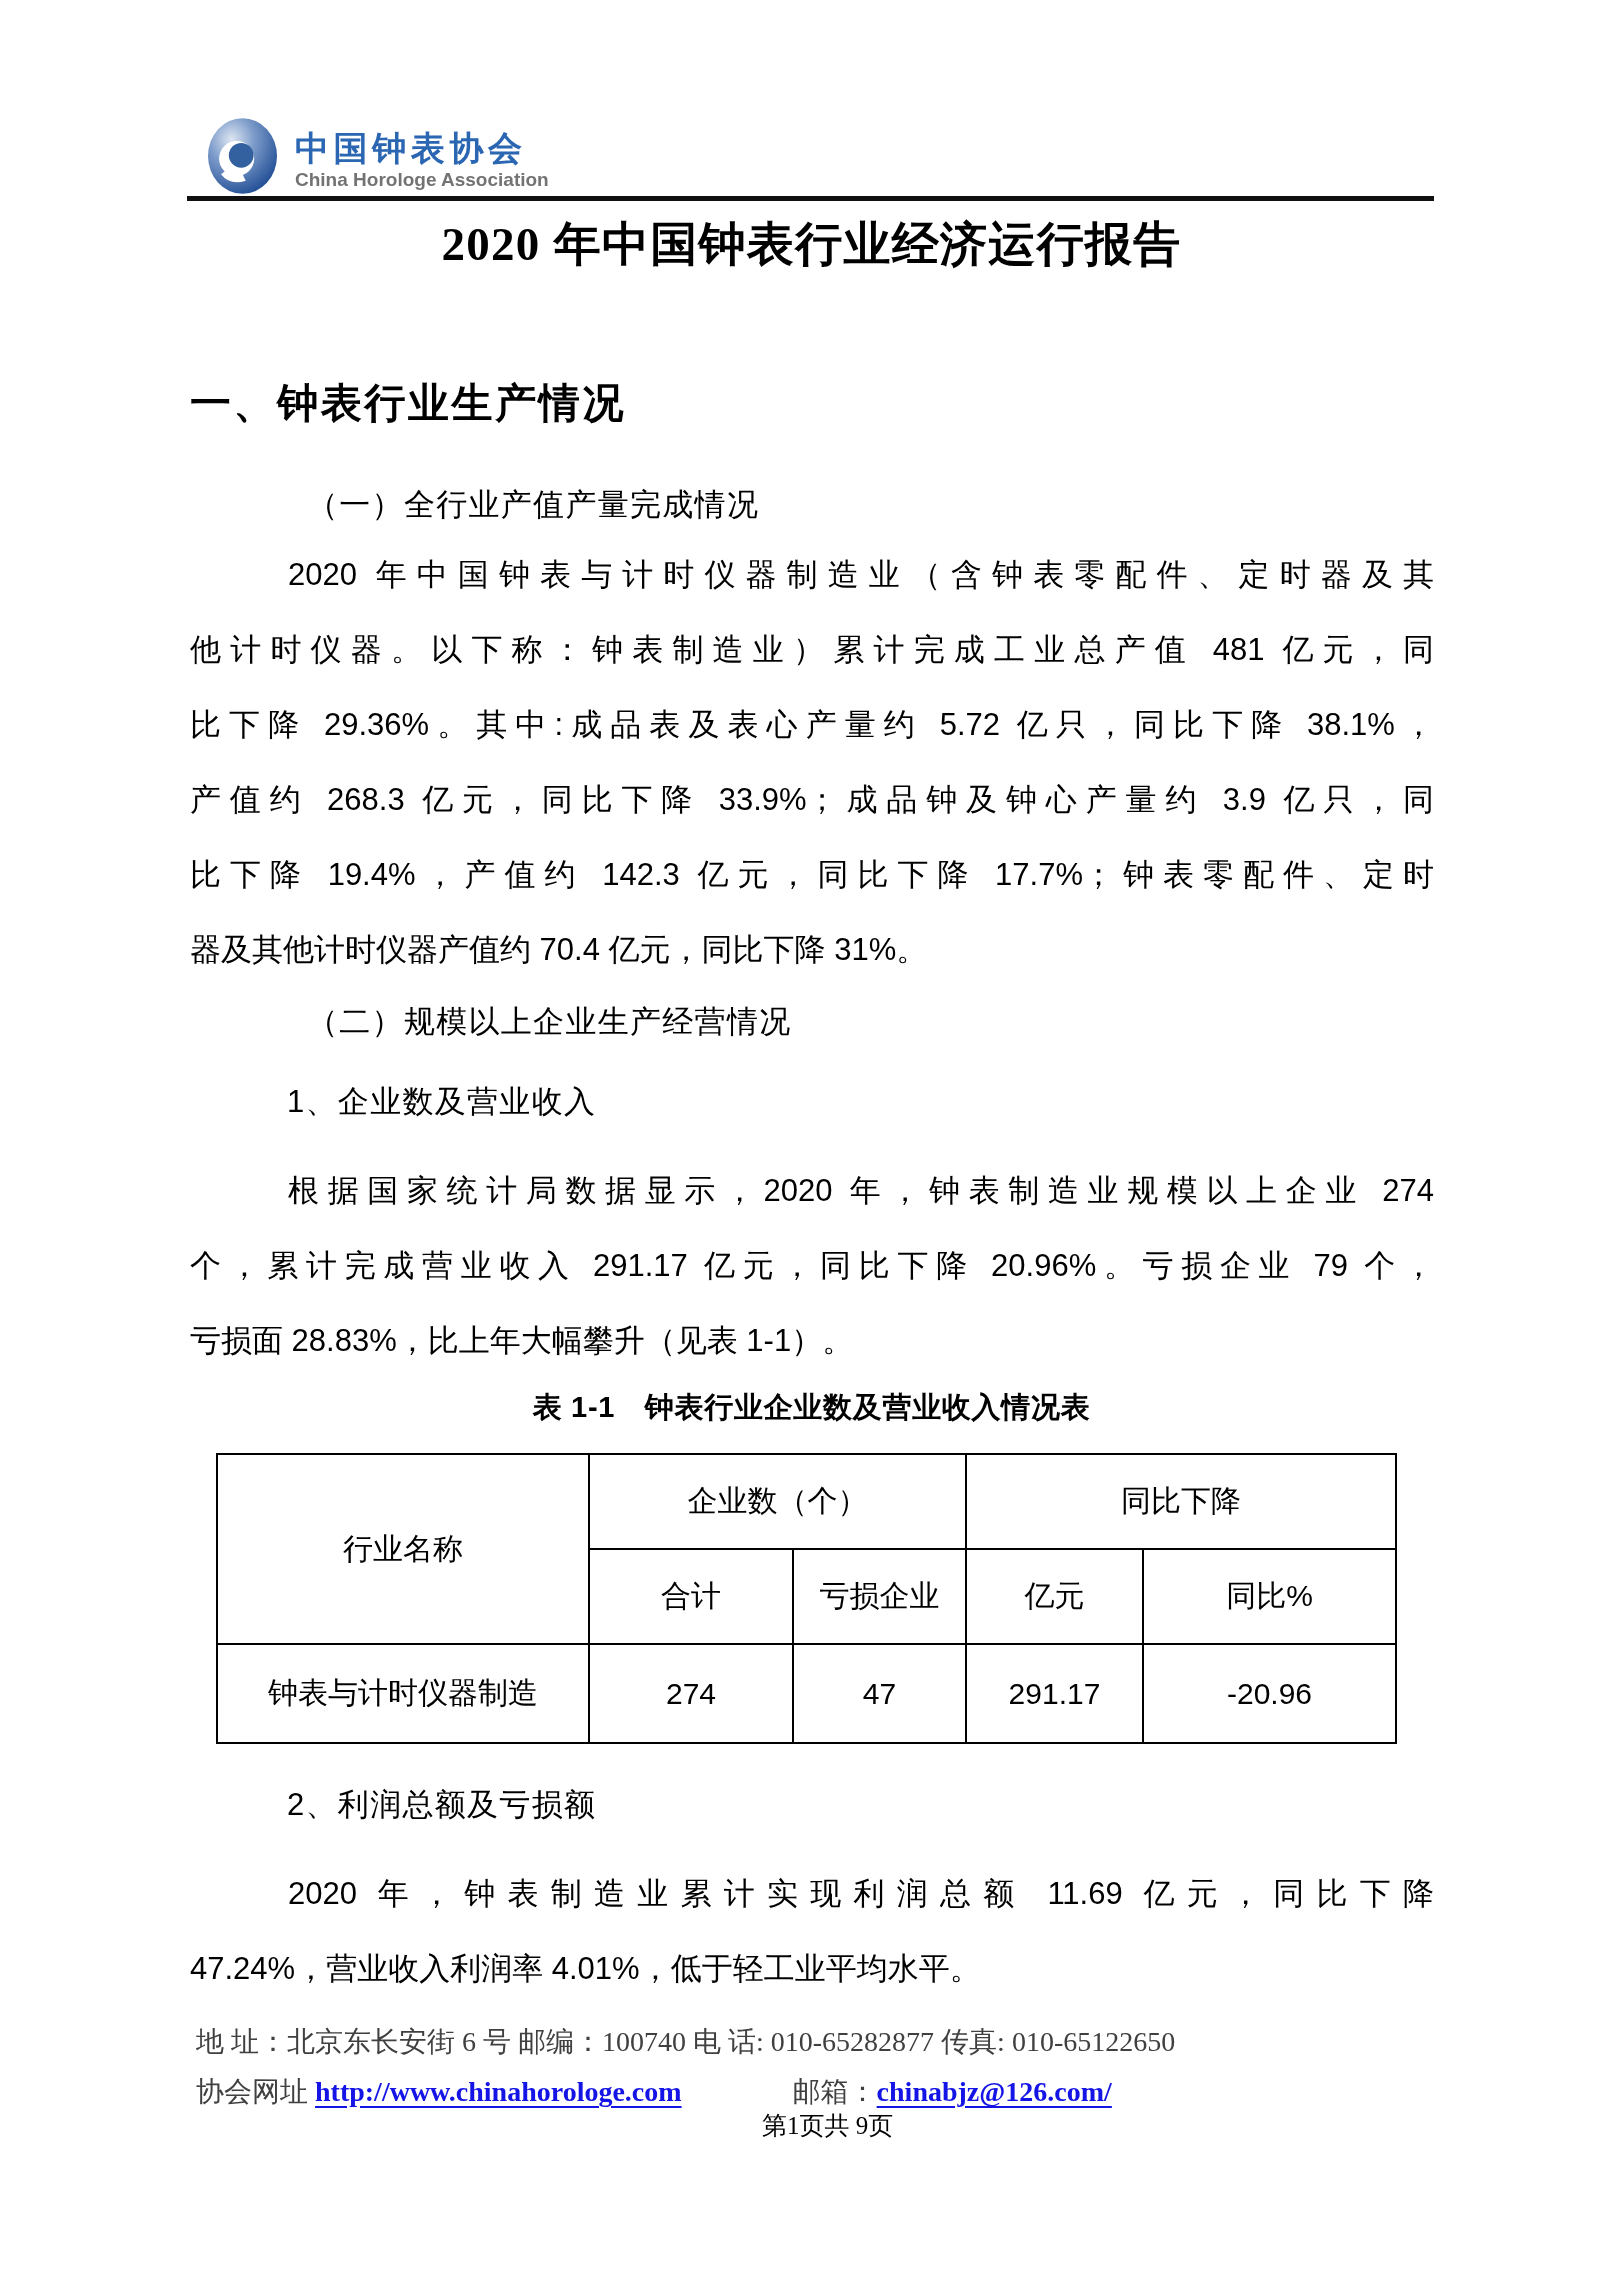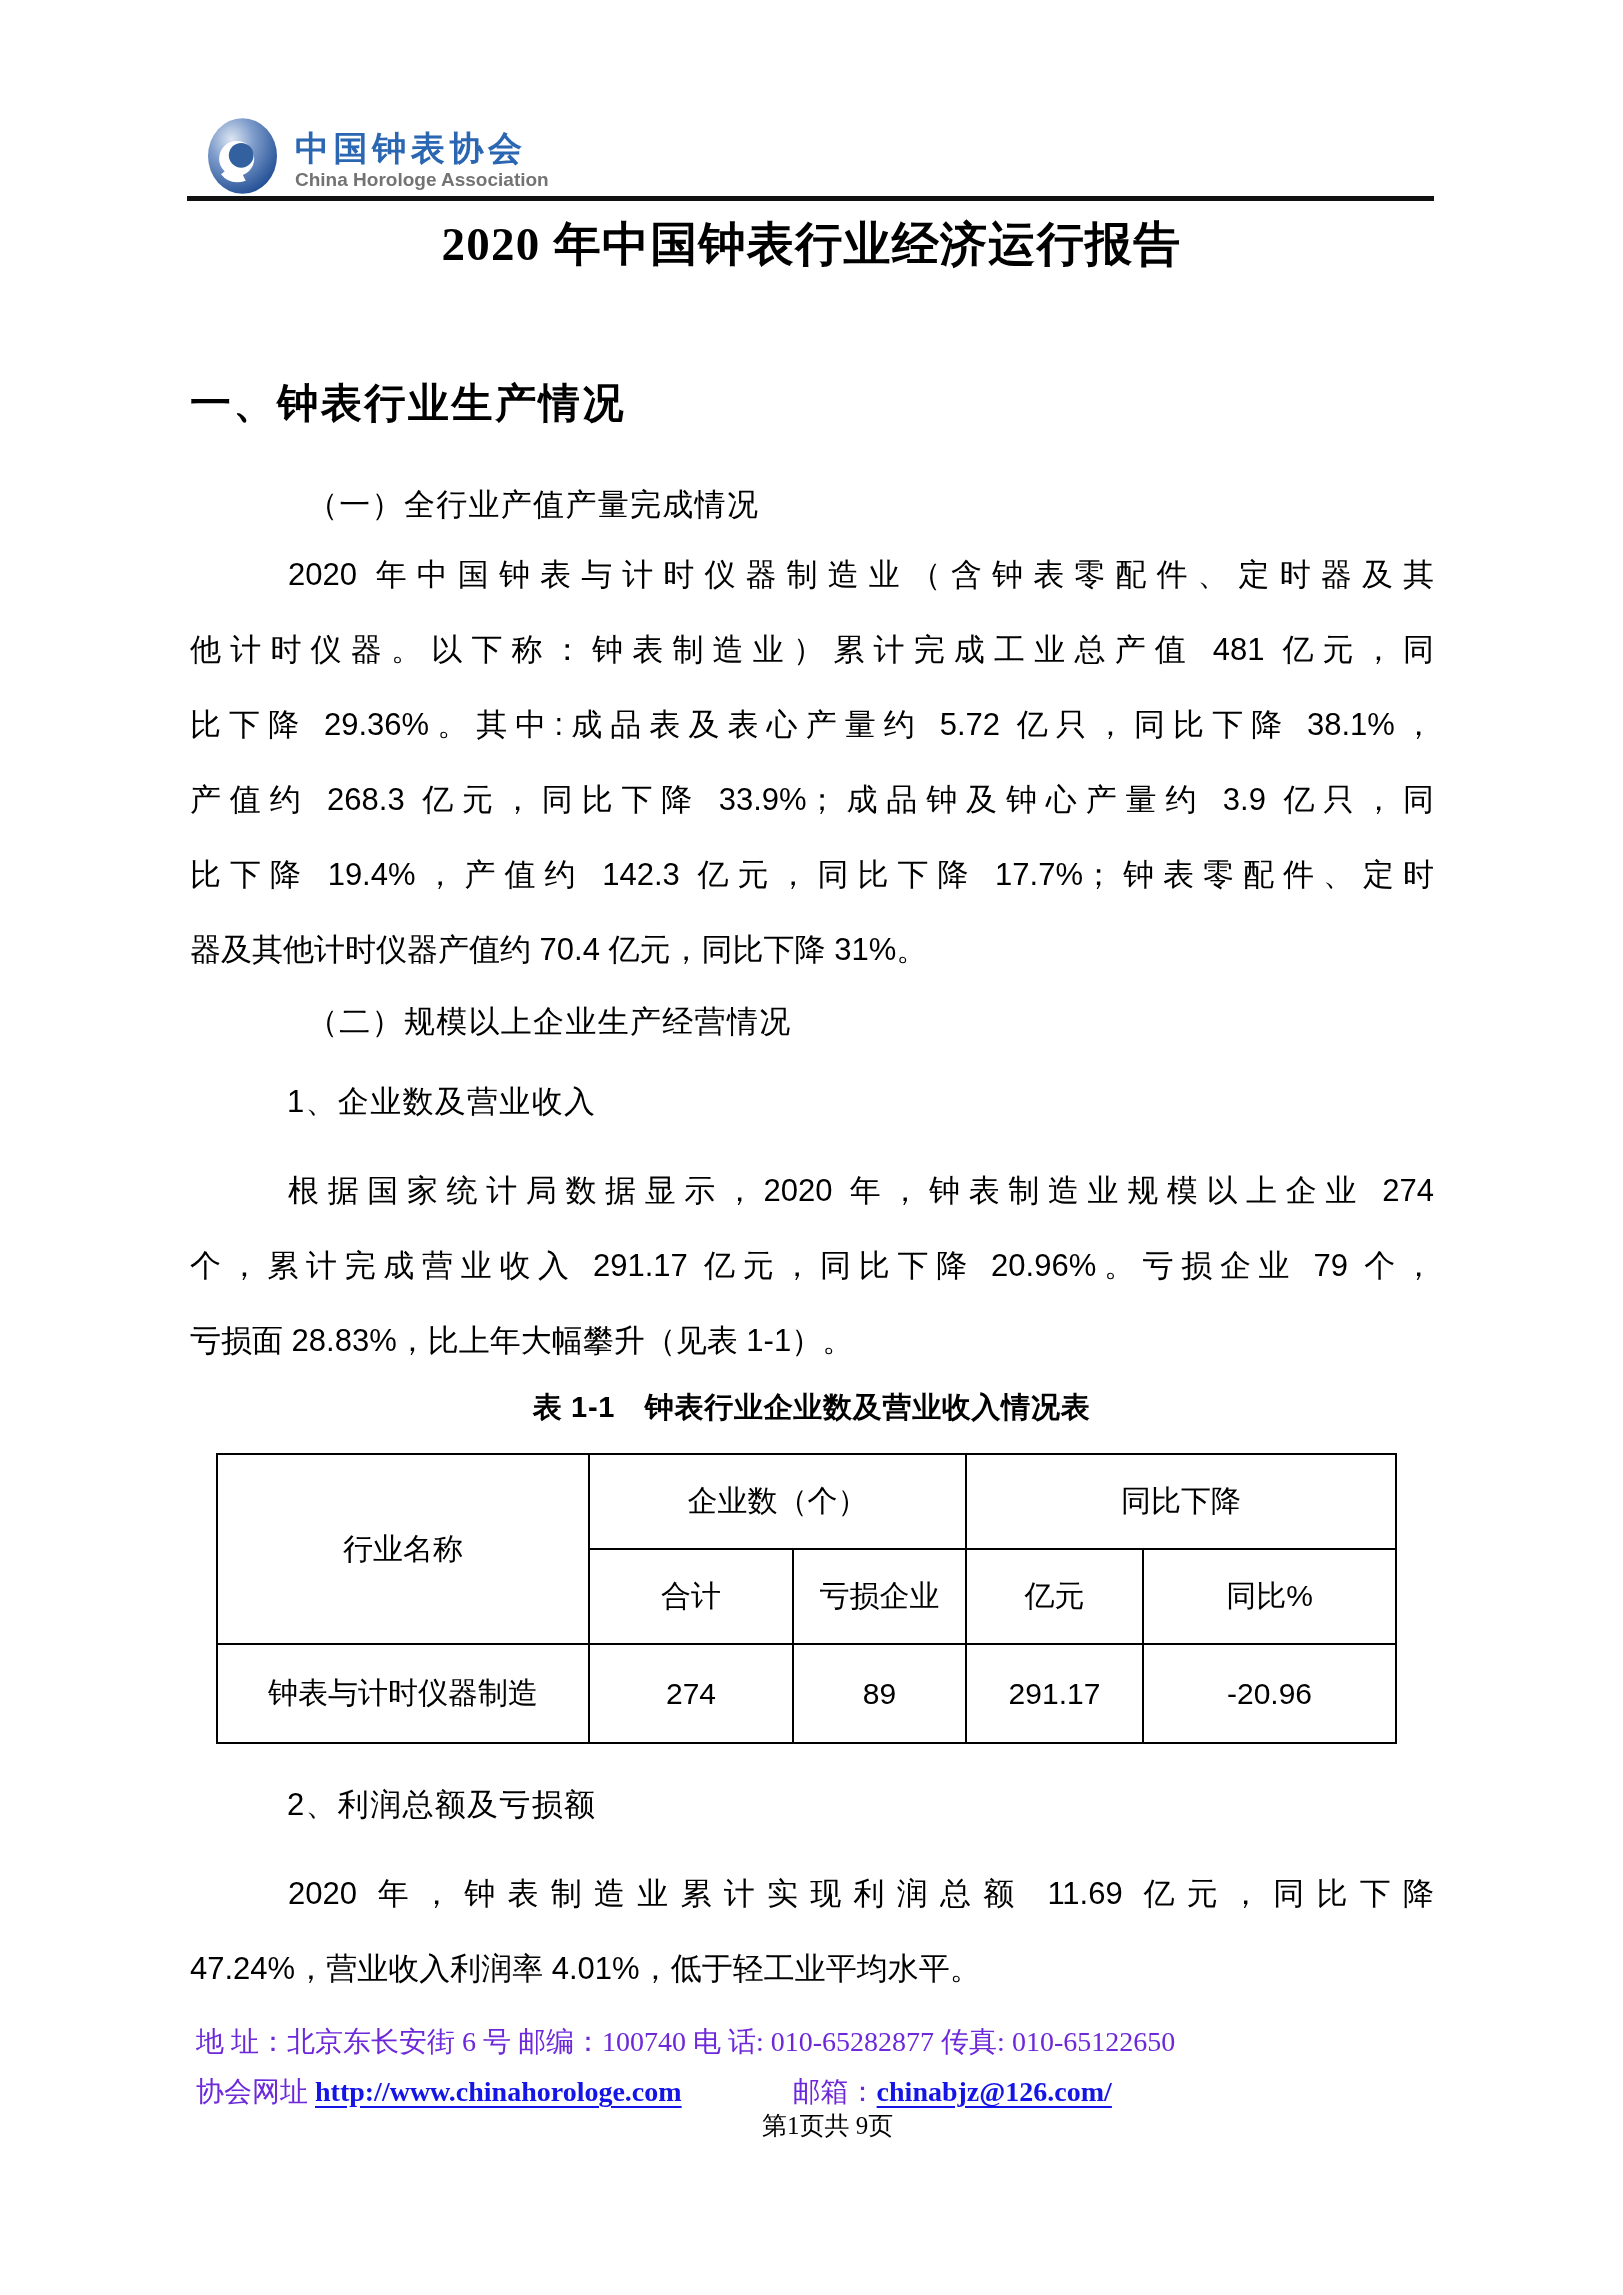--- a/index.html
+++ b/index.html
@@ -52,21 +52,21 @@
   table.tbl td{border:2px solid #000;text-align:center;vertical-align:middle;padding:12px;}
   table.tbl{border:2.6px solid #000;}
   td.hdr1{height:69px;border-bottom-width:3.3px;}
   td.hdr2{height:69px;border-bottom-width:4.6px;}
   td.industry{border-bottom-width:4.6px;}
   td.datacell{height:73px;border-bottom-width:4.6px;}
   
   .footer{position:absolute;left:196px;top:2021px;width:1244px;
     font-family:"Liberation Serif","DejaVu Serif",serif;font-size:28px;}
   .footer .f-line{height:41px;line-height:41px;white-space:nowrap;}
-  .f-label{color:#6d28d9;}
+  .f-label{color:#404040;}
   .f-link{color:#1414E6;text-decoration:underline;text-underline-offset:5.2px;cursor:pointer;font-weight:bold;}
   .f-gap{display:inline-block;width:111px;}
   .f-line2{margin-top:9.2px;}
   .page-num{position:absolute;left:0;top:2109px;width:1623px;text-align:center;
     font-family:"Liberation Serif","DejaVu Serif",serif;font-size:25px;color:#000;padding-left:16px;}
 </style>
 </head>
 <body>
 
 <div class="page">
@@ -132,21 +132,21 @@
       </tr>
       <tr>
         <td class="hdr2">合计</td>
         <td class="hdr2">亏损企业</td>
         <td class="hdr2">亿元</td>
         <td class="hdr2">同比%</td>
       </tr>
       <tr>
         <td class="datacell">钟表与计时仪器制造</td>
         <td class="datacell">274</td>
-        <td class="datacell">89</td>
+        <td class="datacell">47</td>
         <td class="datacell">291.17</td>
         <td class="datacell">-20.96</td>
       </tr>
     </tbody>
   </table>
 
   <div class="numhead n2">2、利润总额及亏损额</div>
 
   <div class="para p3">
     <div class="line indent">2020 年，钟表制造业累计实现利润总额 11.69 亿元，同比下降</div>

